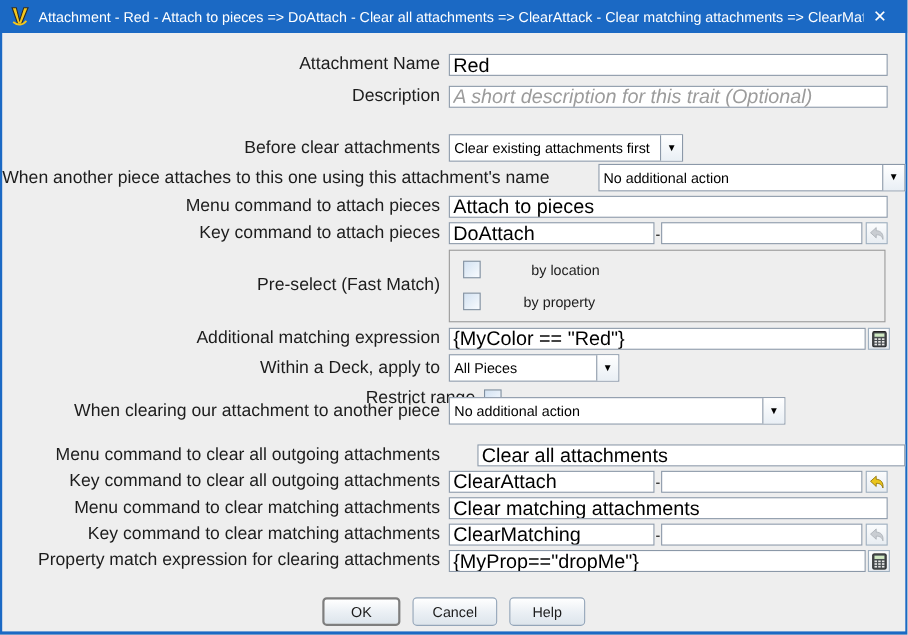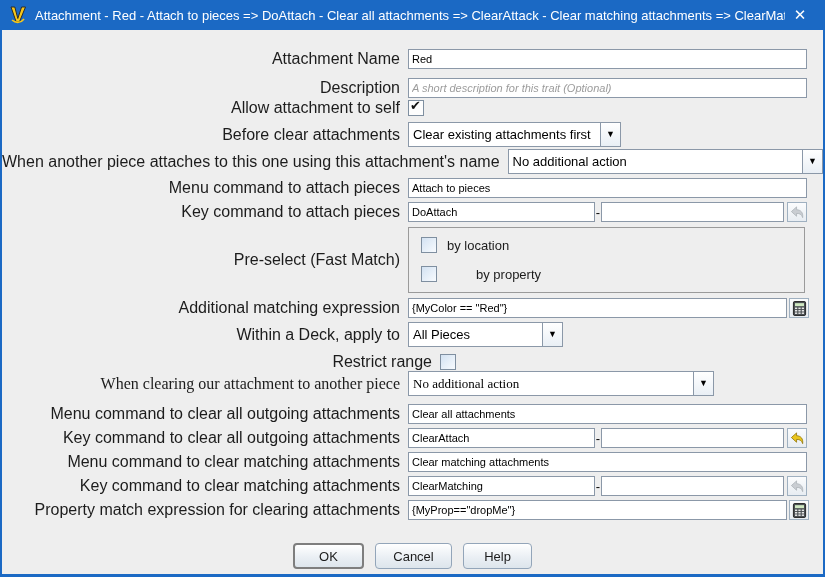--- a/index.html
+++ b/index.html
@@ -38,21 +38,21 @@
     position: absolute; left: 0; width: 100%;
     display: flex; align-items: center;
   }
   .lbl {
     flex: 0 0 406px; padding-right: 8px;
     text-align: right; font-size: 16px; color: #1c1c1c;
     white-space: nowrap;
   }
   .txt {
     height: 20px; border: 1px solid #8b98a8; background: #fff;
-    font-family: "Liberation Sans", sans-serif; font-size: 11px;
+    font-family: "Liberation Sans", sans-serif; font-size: 18px;
     padding: 4px 3px; color: #000;
   }
   .txt.full { width: 399px; }
   .txt::placeholder { color: #9c9c9c; font-style: italic; }
 
   
   .combo {
     height: 25px; border: 1px solid #8b98a8; background: #fff;
     display: flex; align-items: stretch;
   }
@@ -131,38 +131,32 @@
     <div class="row" style="top:19px;height:20px;">
       <span class="lbl">Attachment Name</span>
       <input class="txt full" type="text" value="Red" style="">
     </div>
 
     <div class="row" style="top:48px;height:20px;">
       <span class="lbl">Description</span>
       <input class="txt full" type="text" placeholder="A short description for this trait (Optional)" style="">
     </div>
 
-    <div class="row" style="top:69px;height:17px;">
-      <span class="lbl">Allow attachment to self</span>
-      <span class="cb checked">
-        <span class="check">✔</span>
-      </span>
-    </div>
 
     <div class="row" style="top:92px;height:25px;">
       <span class="lbl">Before clear attachments</span>
       <div class="combo" style="width:213px;">
         <span class="combo-text">Clear existing attachments first</span>
         <span class="combo-btn">
             <span class="tri">▼</span>
           </span>
       </div>
     </div>
 
-    <div class="row" style="top:119px;height:25px;">
+    <div class="row" style="top:119px;height:25px;gap:36px;">
       <span class="lbl">When another piece attaches to this one using this attachment's name</span>
       <div class="combo" style="width:340px;">
         <span class="combo-text">No additional action</span>
         <span class="combo-btn">
             <span class="tri">▼</span>
           </span>
       </div>
     </div>
 
     <div class="row" style="top:148px;height:20px;">
@@ -178,21 +172,21 @@
       <button class="icon-btn">
         <svg viewBox="0 0 16 16">
           <path d="M7 2 L1.5 7 L7 12 L7 9 C10.5 9 12.5 10 13.5 13.5 C14.2 8 11.5 5.2 7 5 Z" fill="#c9cdd2" stroke="#aab0b6" stroke-width="0.8"></path>
         </svg>
       </button>
     </div>
 
     <div class="row" style="top:197px;height:66px;">
       <span class="lbl">Pre-select (Fast Match)</span>
       <div class="panel">
-        <div class="cb-row" style="top:9px;">
+        <div class="cb-row" style="top:9px;gap:36px;">
           <span class="cb"></span>
           <span class="cb-label">by location</span>
         </div>
         <div class="cb-row" style="top:38px;gap:29px;">
           <span class="cb"></span>
           <span class="cb-label">by property</span>
         </div>
       </div>
     </div>
 
@@ -226,31 +220,31 @@
             <span class="tri">▼</span>
           </span>
       </div>
     </div>
 
     <div class="row" style="top:323px;height:17px;margin-left:32px;">
       <span class="lbl">Restrict range</span>
       <span class="cb"></span>
     </div>
 
-    <div class="row" style="top:341px;height:25px;font-family:Liberation Serif, serif;">
+    <div class="row" style="top:331px;height:25px;">
       <span class="lbl">When clearing our attachment to another piece</span>
       <div class="combo" style="width:306px;">
         <span class="combo-text">No additional action</span>
         <span class="combo-btn">
             <span class="tri">▼</span>
           </span>
       </div>
     </div>
 
-    <div class="row" style="top:374px;height:20px;">
+    <div class="row" style="top:374px;height:20px;gap:26px;">
       <span class="lbl">Menu command to clear all outgoing attachments</span>
       <input class="txt full" type="text" value="Clear all attachments" style="">
     </div>
 
     <div class="row" style="top:398px;height:20px;">
       <span class="lbl">Key command to clear all outgoing attachments</span>
       <input class="txt key-input1" type="text" value="ClearAttach" style="">
       <span class="key-dash">-</span>
       <input class="txt key-input2" type="text" value="" style="">
       <button class="icon-btn">

